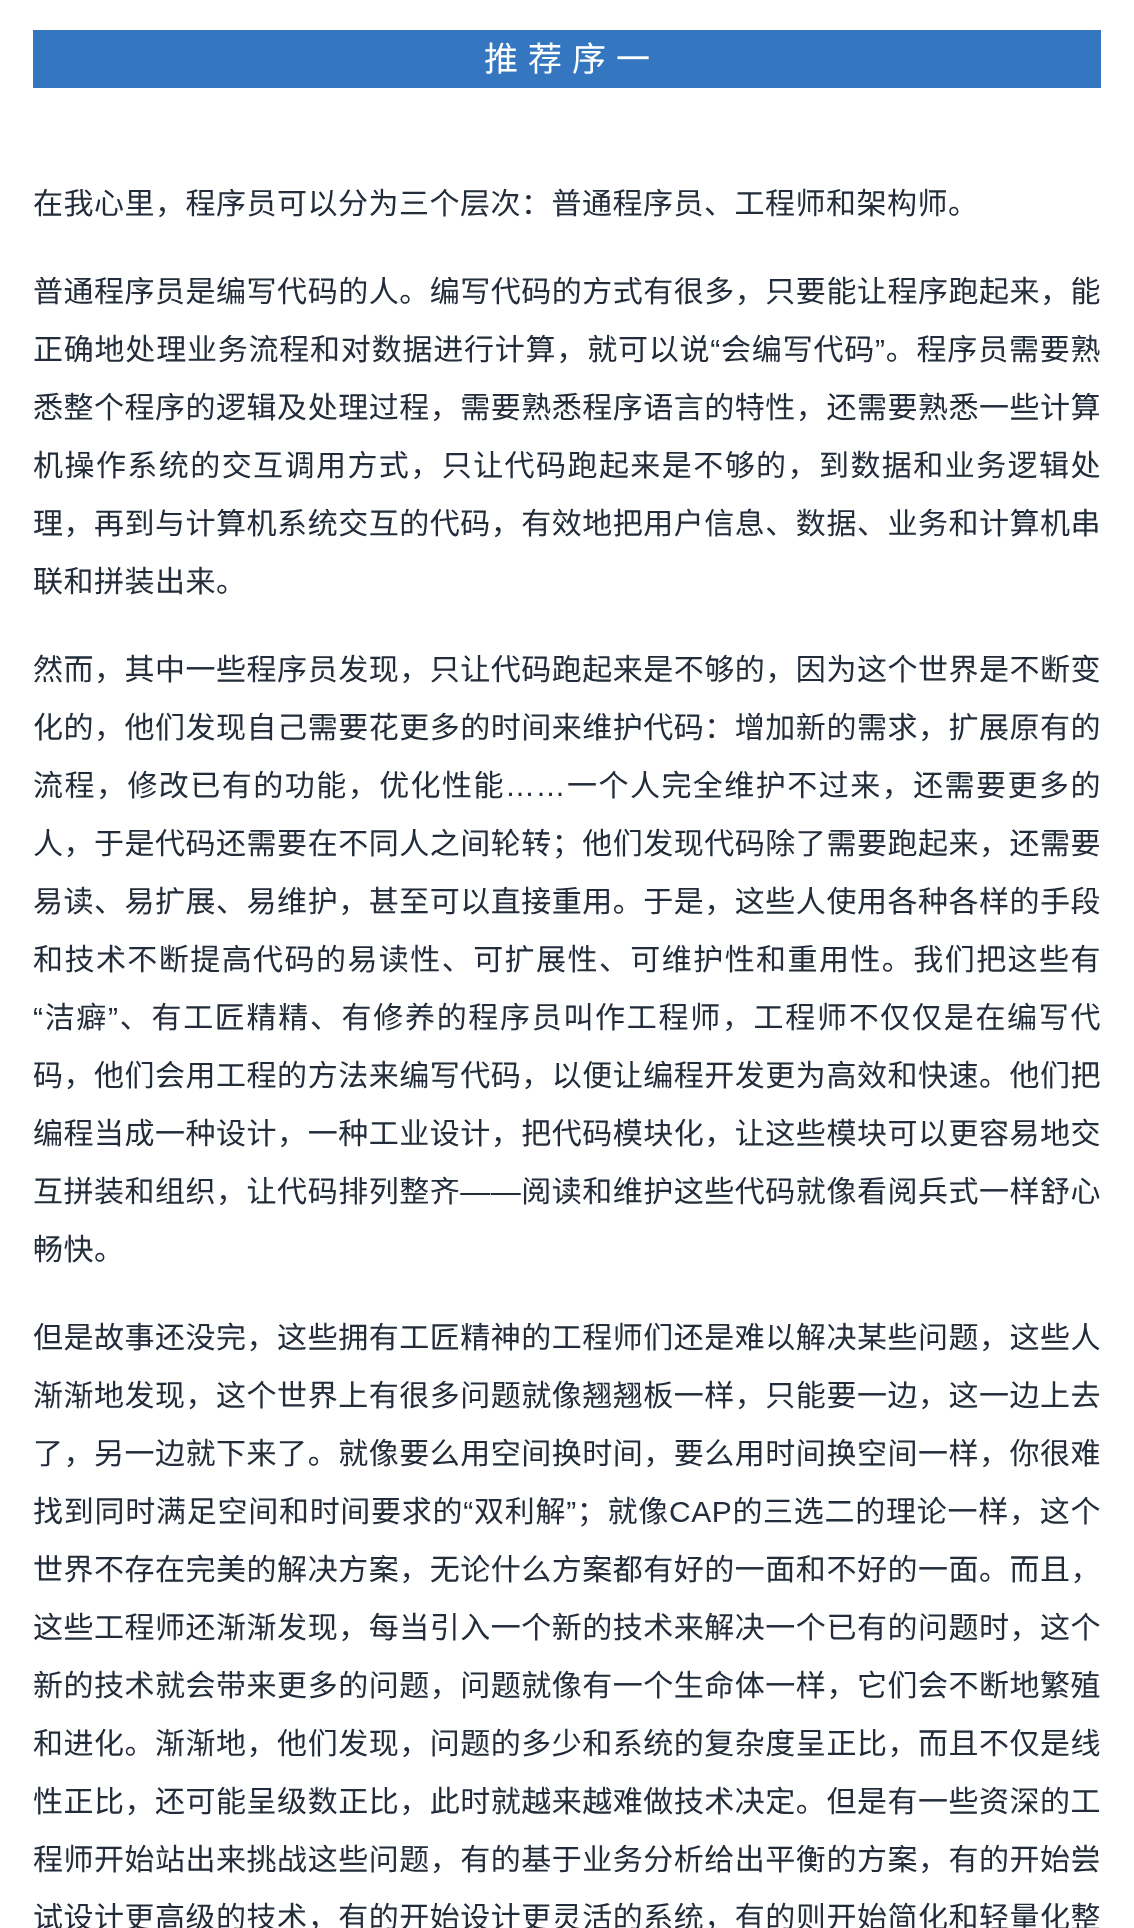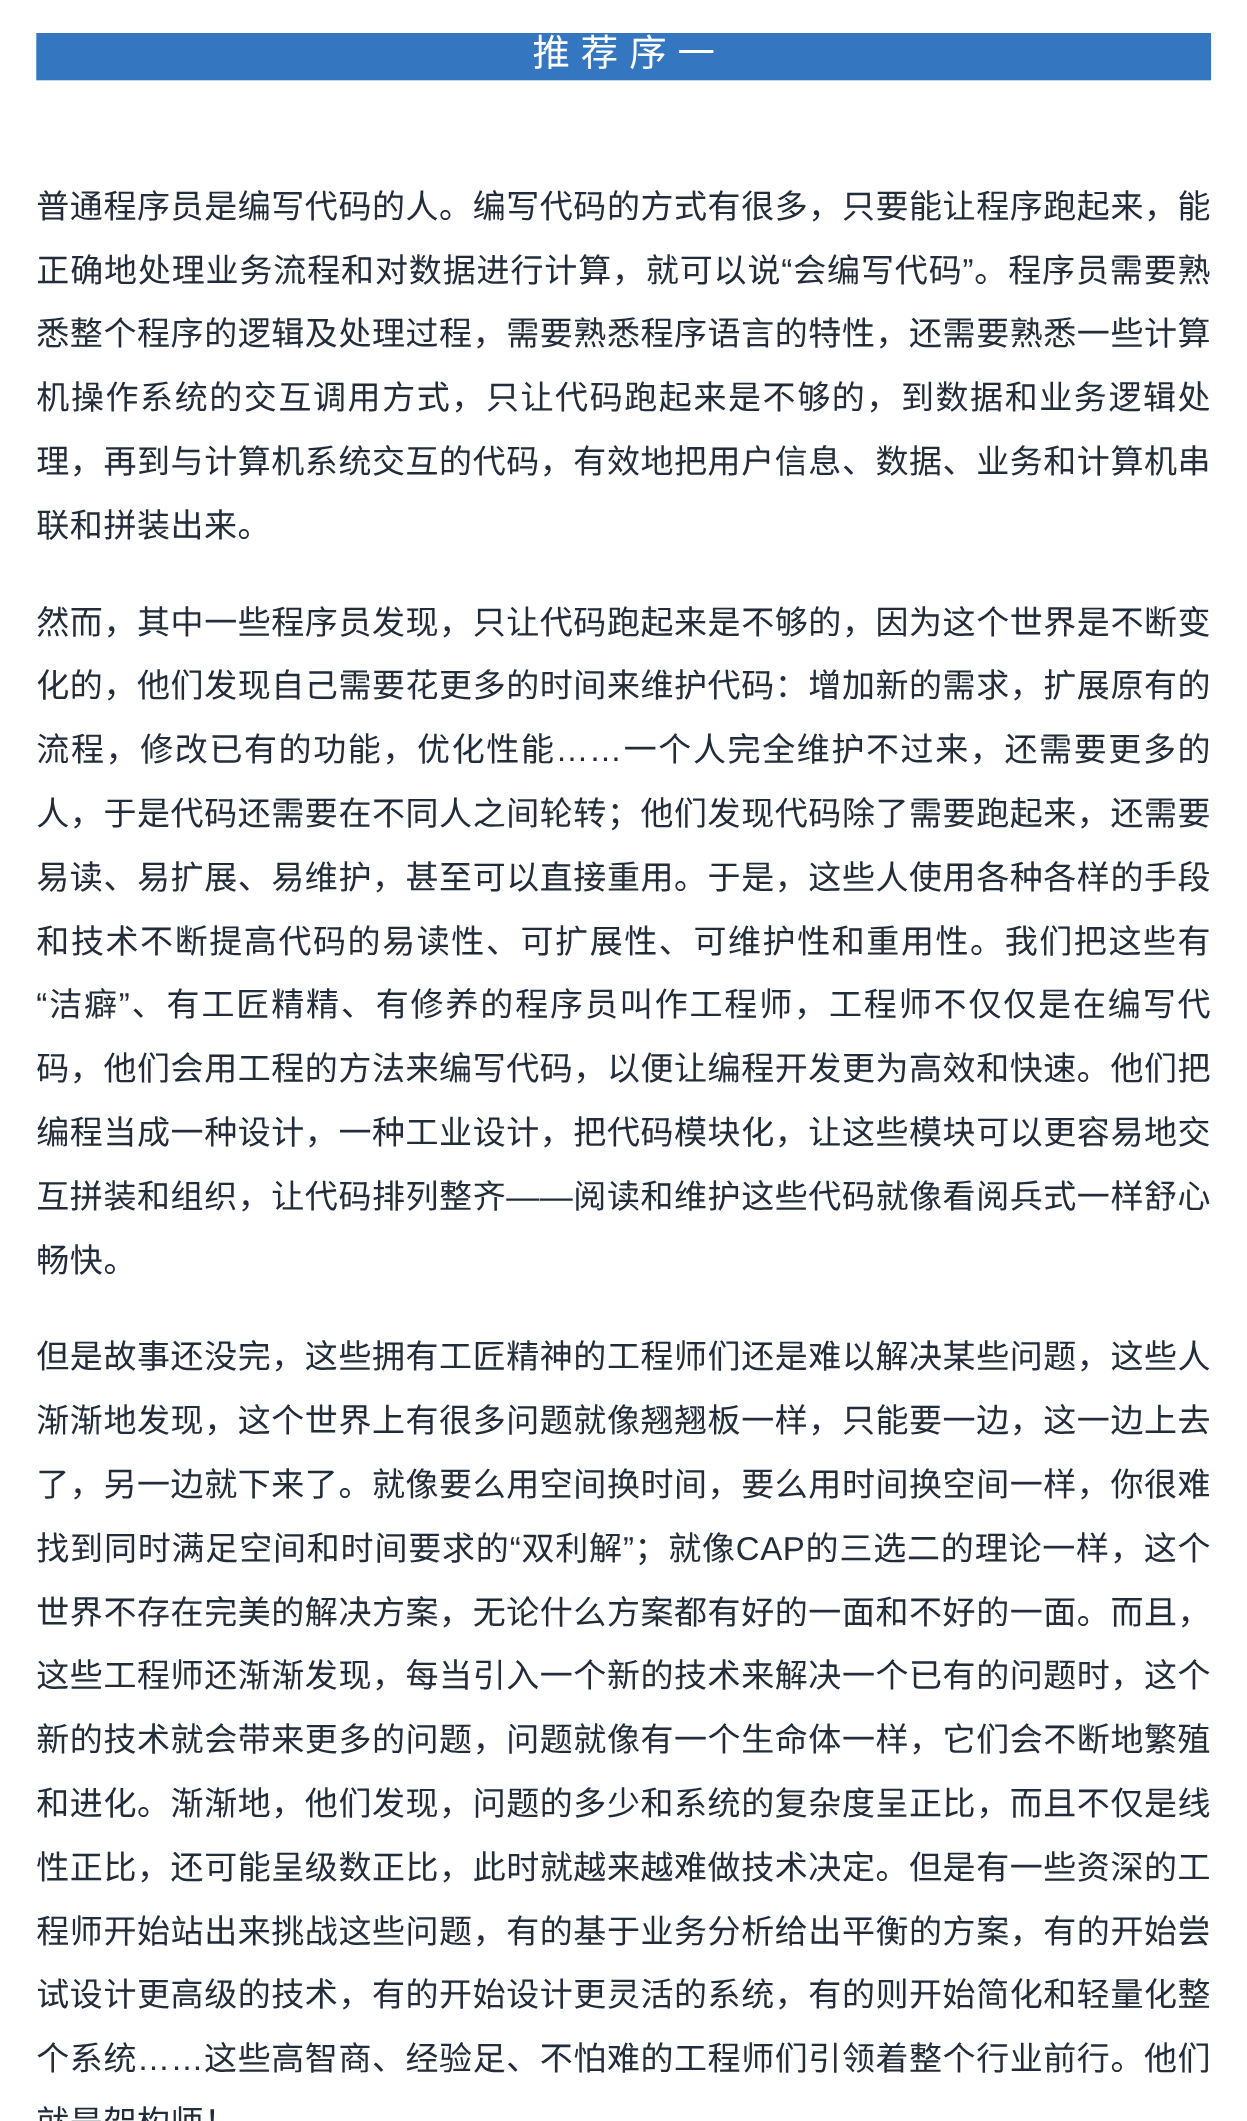--- a/index.html
+++ b/index.html
@@ -20,26 +20,25 @@
     font-family: "Liberation Sans", "DejaVu Sans", sans-serif;
   }
   .page {
     width: 1134px;
     min-height: 1928px;
     background: var(--page-bg);
     overflow: hidden;
   }
   .banner {
     margin: 30px 33px 0 33px;
-    height: 43px;
+    height: 58px;
     background: var(--banner-bg);
     display: flex;
     align-items: center;
     justify-content: center;
-    font-family: Liberation Mono, monospace;
   }
   .banner h1 {
     margin: 0;
     color: var(--banner-text);
     font-size: 34px;
     font-weight: 400;
     line-height: 1;
     letter-spacing: 10px;
     padding-left: 10px; 
     white-space: nowrap;
@@ -65,18 +64,19 @@
 </head>
 <body>
 
 <div class="page">
 
   <header class="banner">
     <h1>推荐序一</h1>
   </header>
 
   <main class="body-text">
+    <p>在我心里，程序员可以分为三个层次：普通程序员、工程师和架构师。</p>
     <p>普通程序员是编写代码的人。编写代码的方式有很多，只要能让程序跑起来，能正确地处理业务流程和对数据进行计算，就可以说“会编写代码”。程序员需要熟悉整个程序的逻辑及处理过程，需要熟悉程序语言的特性，还需要熟悉一些计算机操作系统的交互调用方式，只让代码跑起来是不够的，到数据和业务逻辑处理，再到与计算机系统交互的代码，有效地把用户信息、数据、业务和计算机串联和拼装出来。</p>
     <p>然而，其中一些程序员发现，只让代码跑起来是不够的，因为这个世界是不断变化的，他们发现自己需要花更多的时间来维护代码：增加新的需求，扩展原有的流程，修改已有的功能，优化性能……一个人完全维护不过来，还需要更多的人，于是代码还需要在不同人之间轮转；他们发现代码除了需要跑起来，还需要易读、易扩展、易维护，甚至可以直接重用。于是，这些人使用各种各样的手段和技术不断提高代码的易读性、可扩展性、可维护性和重用性。我们把这些有“洁癖”、有工匠精精、有修养的程序员叫作工程师，工程师不仅仅是在编写代码，他们会用工程的方法来编写代码，以便让编程开发更为高效和快速。他们把编程当成一种设计，一种工业设计，把代码模块化，让这些模块可以更容易地交互拼装和组织，让代码排列整齐——阅读和维护这些代码就像看阅兵式一样舒心畅快。</p>
     <p>但是故事还没完，这些拥有工匠精神的工程师们还是难以解决某些问题，这些人渐渐地发现，这个世界上有很多问题就像翘翘板一样，只能要一边，这一边上去了，另一边就下来了。就像要么用空间换时间，要么用时间换空间一样，你很难找到同时满足空间和时间要求的“双利解”；就像CAP的三选二的理论一样，这个世界不存在完美的解决方案，无论什么方案都有好的一面和不好的一面。而且，这些工程师还渐渐发现，每当引入一个新的技术来解决一个已有的问题时，这个新的技术就会带来更多的问题，问题就像有一个生命体一样，它们会不断地繁殖和进化。渐渐地，他们发现，问题的多少和系统的复杂度呈正比，而且不仅是线性正比，还可能呈级数正比，此时就越来越难做技术决定。但是有一些资深的工程师开始站出来挑战这些问题，有的基于业务分析给出平衡的方案，有的开始尝试设计更高级的技术，有的开始设计更灵活的系统，有的则开始简化和轻量化整个系统……这些高智商、经验足、不怕难的工程师们引领着整个行业前行。他们就是架构师！</p>
   </main>
 
 </div>
 
 </body></html>

